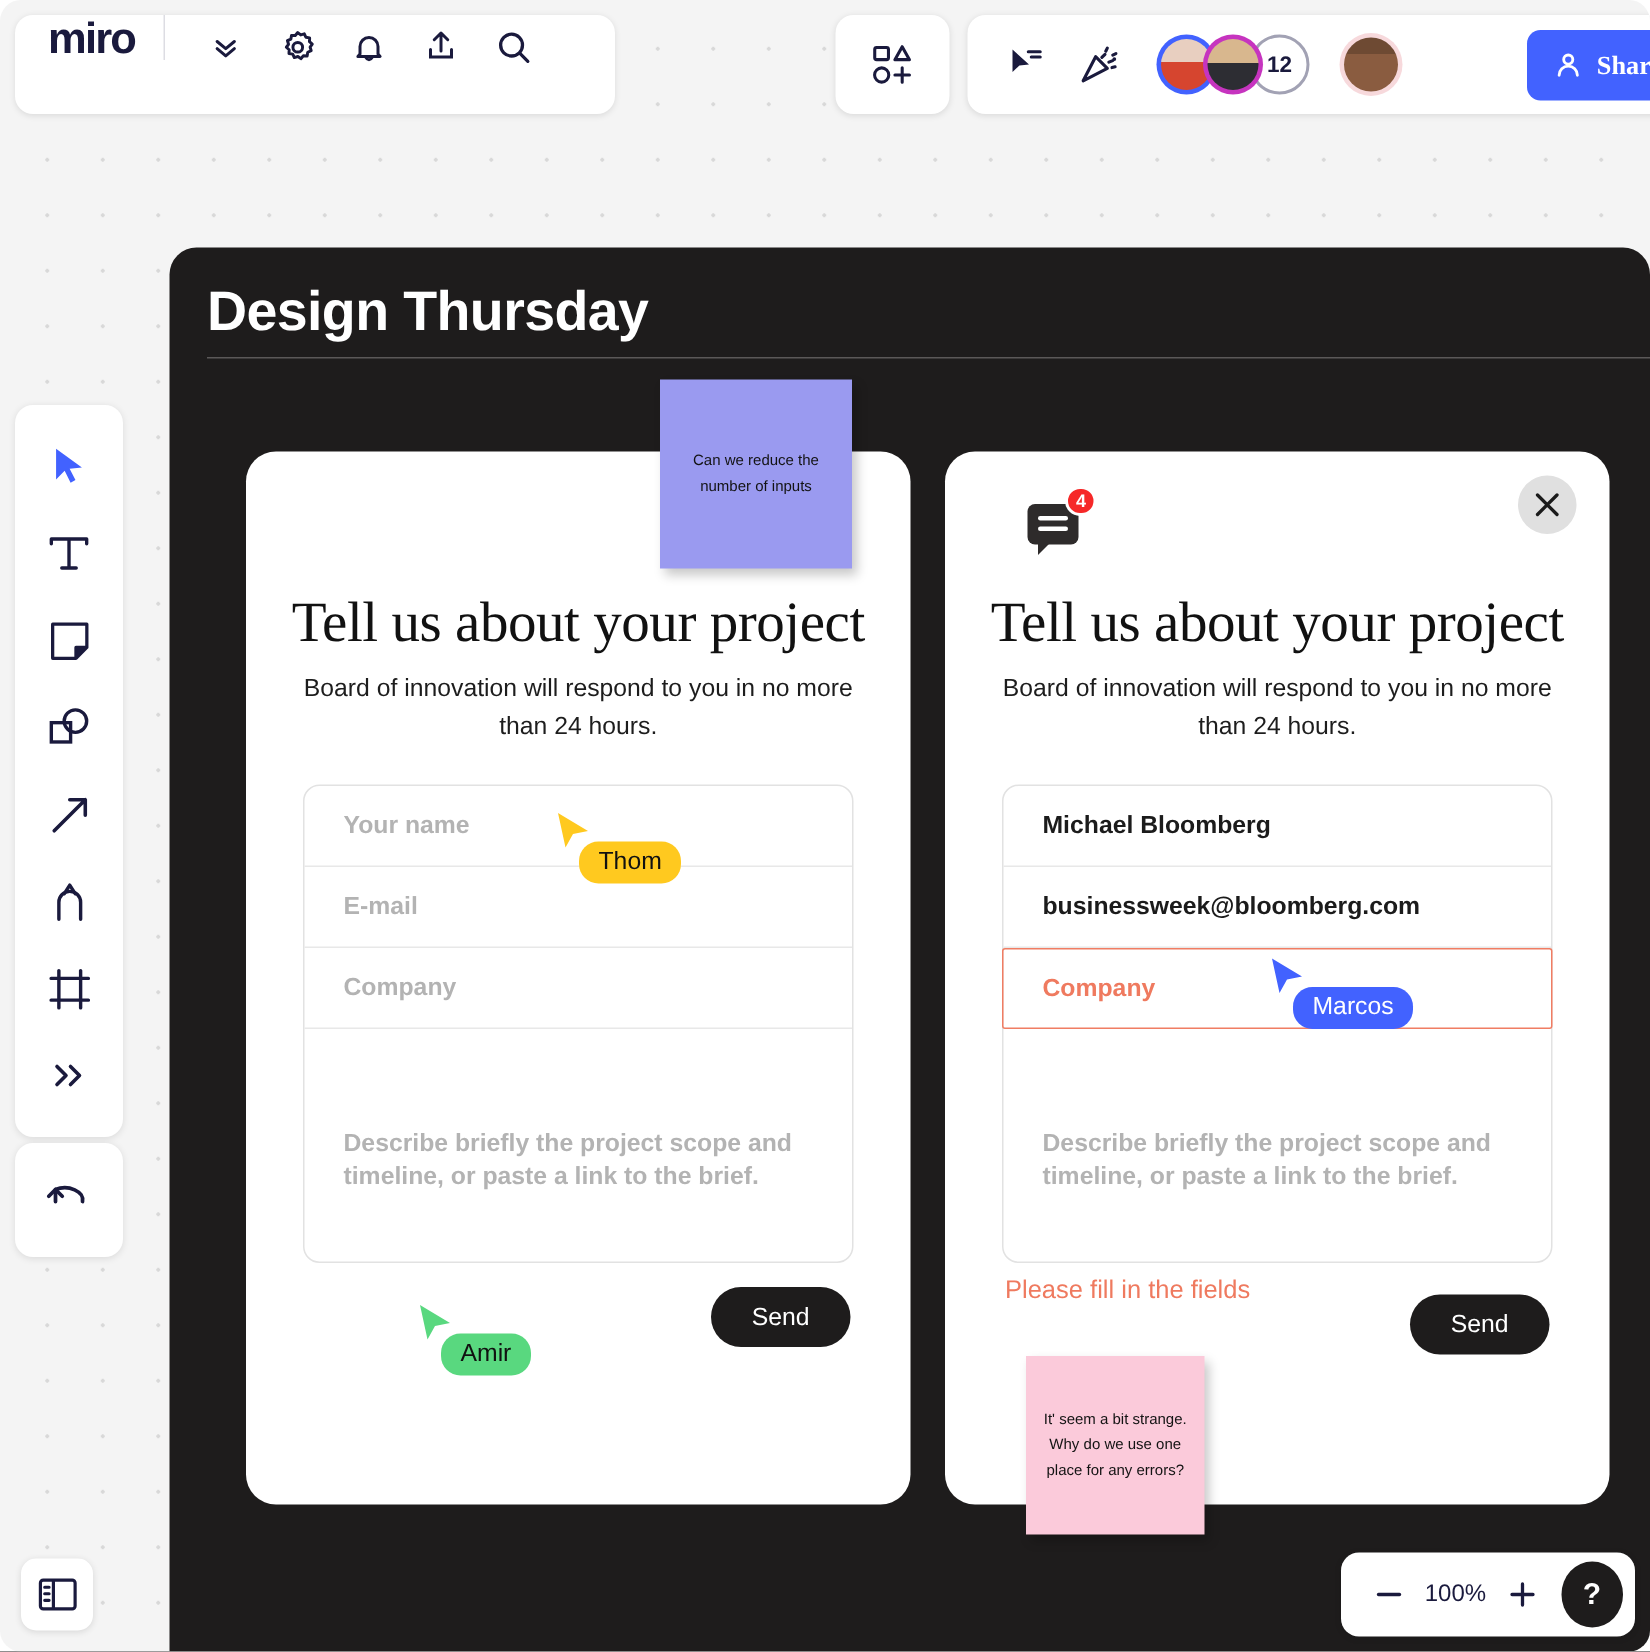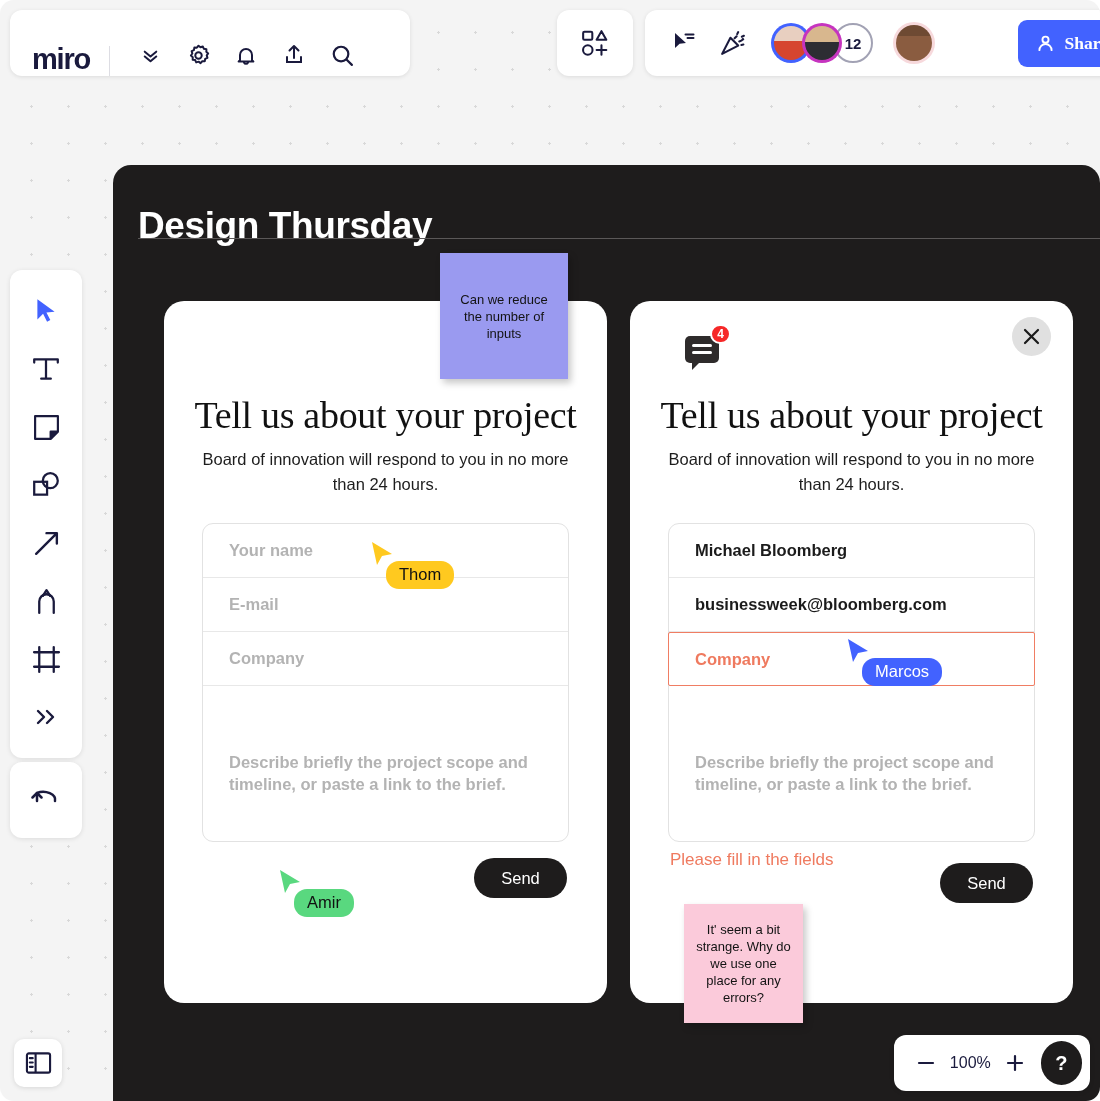--- a/index.html
+++ b/index.html
@@ -37,21 +37,20 @@
     border-top-right-radius: 18px;
   }
   .frame-title {
     position: absolute;
     left: 25px;
     top: 22px;
     font-size: 37px;
     font-weight: 700;
     color: #ffffff;
     letter-spacing: -0.4px;
-    margin-top: 18px;
   }
   .frame-rule {
     position: absolute;
     left: 25px;
     top: 73px;
     right: 0;
     height: 1px;
     background: #5b5858;
   }
 
@@ -196,21 +195,21 @@
     display: flex; align-items: center; justify-content: center;
     border: none;
     cursor: pointer;
   }
 
   
   .sticky {
     position: absolute;
     display: flex; align-items: center; justify-content: center;
     text-align: center;
-    font-size: 13px;
+    font-size: 10px;
     line-height: 17px;
     color: #131313;
     padding: 10px;
     box-shadow: 3px 4px 7px rgba(0,0,0,0.22);
   }
   .sticky-purple {
     left: 440px; top: 253px;
     width: 128px; height: 126px;
     background: #9a9af0;
   }
@@ -233,21 +232,21 @@
   .cur-amir   { left: 278px; top: 868px; }
   .cur-marcos { left: 846px; top: 637px; }
 
   
   .topbar-left {
     position: absolute;
     left: 10px; top: 10px;
     width: 400px; height: 66px;
     background: #ffffff;
     border-radius: 12px;
-    display: flex; align-items: flex-end;
+    display: flex; align-items: flex-start;
     padding: 0 22px;
     box-shadow: 0 1px 4px rgba(0,0,0,0.10);
   }
   .miro-logo {
     font-size: 29px;
     font-weight: 700;
     color: #1a1a3d;
     letter-spacing: -1.2px;
   }
   .tb-divider {

